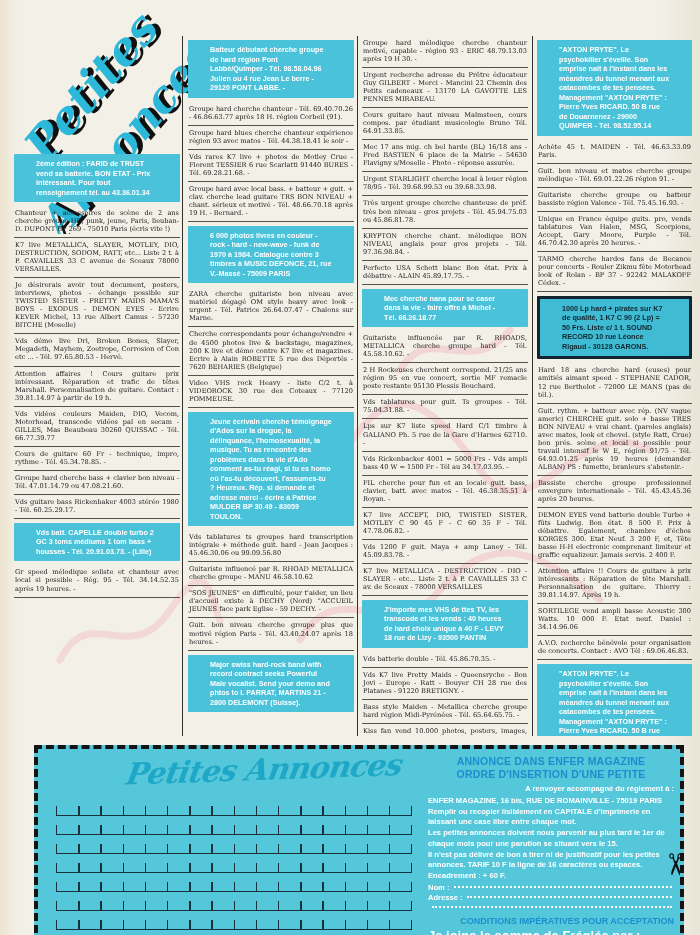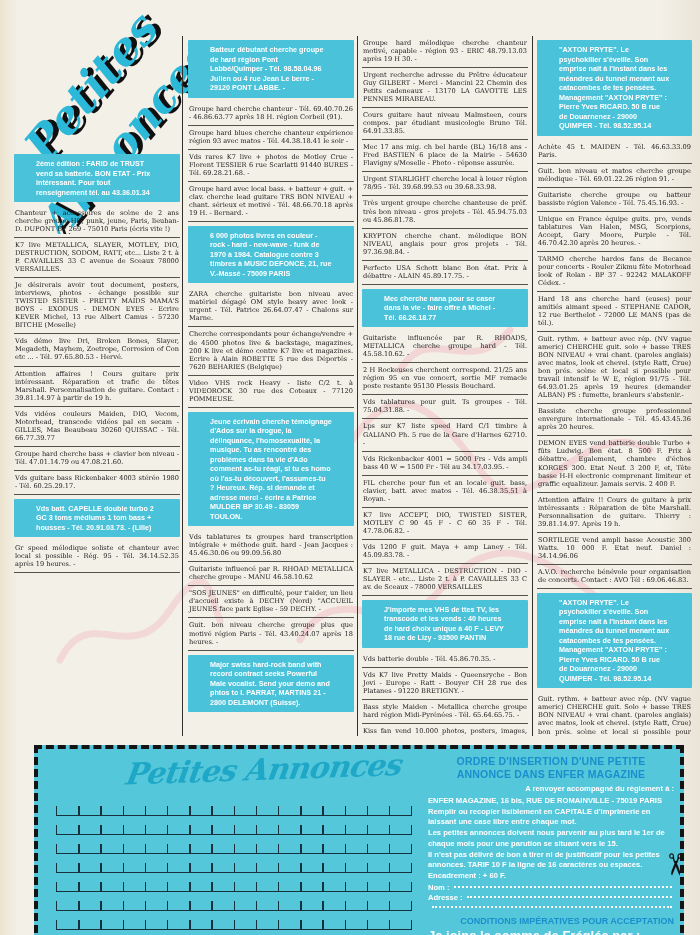--- a/index.html
+++ b/index.html
@@ -100,20 +100,21 @@
   </svg>
 
   <div class="col col-0">
       <div class="ad box">2ème édition : FARID de TRUST vend sa batterie. BON ETAT - Prix intéressant. Pour tout renseignement tél. au 43.36.01.34</div>
       <div class="ad plain">Chanteur + accessoires de scène de 2 ans cherche groupe HD, punk, jeune, Paris, lieuban- D. DUPONT BP 269 - 75010 Paris (écris vite !)</div>
       <div class="ad plain">K7 live METALLICA, SLAYER, MOTLEY, DIO, DESTRUCTION, SODOM, RATT, etc... Liste 2 t. à P. CAVAILLES 33 C avenue de Sceaux 78000 VERSAILLES.</div>
       <div class="ad plain">Je désirerais avoir tout document, posters, interviews, photos - échange possible sur TWISTED SISTER - PRETTY MAIDS MAMA'S BOYS - EXODUS - DEMON EYES - Ecrire KEVER Michel, 13 rue Albert Camus - 57230 BITCHE (Moselle)</div>
       <div class="ad plain">Vds démo live Dri, Broken Bones, Slayer, Megadeth, Mayhem, Zoetrope, Corrosion of Con etc ... - Tél. 97.65.80.53 - Hervé.</div>
       <div class="ad plain">Attention affaires ! Cours guitare prix intéressant. Réparation et trafic de têtes Marshall. Personnalisation de guitare. Contact : 39.81.14.97 à partir de 19 h.</div>
       <div class="ad plain">Vds vidéos couleurs Maiden, DIO, Vecom, Motorhead, transcode vidéos pal en secam - GILLES, Mas Beaubeau 30260 QUISSAC - Tél. 66.77.39.77</div>
+      <div class="ad plain">Cours de guitare 60 Fr - technique, impro, rythme - Tél. 45.34.78.85. -</div>
       <div class="ad plain">Groupe hard cherche bass + clavier bon niveau - Tél. 47.01.14.79 ou 47.08.21.60.</div>
       <div class="ad plain">Vds guitare bass Rickenbaker 4003 stéréo 1980 - Tél. 60.25.29.17.</div>
       <div class="ad box">Vds batt. CAPELLE double turbo 2 GC 3 toms médiums 1 tom bass + housses - Tél. 20.91.03.73. - (Lille)</div>
       <div class="ad plain">Gr speed mélodique soliste et chanteur avec local si possible - Rég. 95 - Tél. 34.14.52.35 après 19 heures. -</div>
     </div>
   <div class="col col-1">
       <div class="ad box">Batteur débutant cherche groupe de hard région Pont Labbé/Quimper - Tél. 98.58.04.96 Julien ou 4 rue Jean Le berre - 29120 PONT LABBE. -</div>
       <div class="ad plain">Groupe hard cherche chanteur - Tél. 69.40.70.26 - 46.86.63.77 après 18 H. région Corbeil (91).</div>
       <div class="ad plain">Groupe hard blues cherche chanteur expérience région 93 avec matos - Tél. 44.38.18.41 le soir -</div>
       <div class="ad plain">Vds rares K7 live + photos de Motley Crue - Florent TESSIER 6 rue Scarlatti 91440 BURES - Tél. 69.28.21.68. -</div>
@@ -154,20 +155,21 @@
       <div class="ad plain">Bass style Maiden - Metallica cherche groupe hard région Midi-Pyrénées - Tél. 65.64.65.75. -</div>
       <div class="ad plain">Kiss fan vend 10.000 photos, posters, images, etc.. pour Catalogue écrire à HELLER Marcel, Résidence de la Côte 80, 1110 MORGES (Suisse)</div>
     </div>
   <div class="col col-3">
       <div class="ad box">"AXTON PRYTE". Le psychokiller s'éveille. Son emprise naît à l'instant dans les méandres du tunnel menant aux catacombes de tes pensées. Management "AXTON PRYTE" : Pierre Yves RICARD. 50 B rue de Douarnenez - 29000 QUIMPER - Tél. 98.52.95.14</div>
       <div class="ad plain">Achète 45 t. MAIDEN - Tél. 46.63.33.09 Paris.</div>
       <div class="ad plain">Guit. bon niveau et matos cherche groupe mélodique - Tél. 69.01.22.26 région 91. -</div>
       <div class="ad plain">Guitariste cherche groupe ou batteur bassiste région Valence - Tél. 75.45.16.93. -</div>
       <div class="ad plain">Unique en France équipe guits. pro, vends tablatures Van Halen, MSG, Scorpions, Accept, Gary Moore, Purple - Tél. 46.70.42.30 après 20 heures. -</div>
       <div class="ad plain">TARMO cherche hardos fans de Becance pour concerts - Rouler Zikmu fête Motorhead look of Rolan - BP 37 - 92242 MALAKOFF Cédex. -</div>
+      <div class="ad boxdark">1000 Lp hard + pirates sur K7 de qualité, 1 K7 C 90 (2 Lp) = 50 Frs. Liste c/ 1 t. SOUND RECORD 10 rue Léonce Rigaud - 30128 GARONS.</div>
       <div class="ad plain">Hard 18 ans cherche hard (euses) pour amitiés aimant speed - STEPHANE CADOR, 12 rue Berthelot - 72000 LE MANS (pas de tél.).</div>
       <div class="ad plain">Guit. rythm. + batteur avec rép. (NV vague americ) CHERCHE guit. solo + basse TRES BON NIVEAU + vrai chant. (paroles anglais) avec matos, look et chevel. (style Ratt, Crue) bon prés. scène et local si possible pour travail intensif le W E, région 91/75 - Tél. 64.93.01.25 après 19 heures (demander ALBAN) PS : fumette, branleurs s'abstenir.-</div>
       <div class="ad plain">Bassiste cherche groupe professionnel envergure internationale - Tél. 45.43.45.36 après 20 heures.</div>
       <div class="ad plain">DEMON EYES vend batterie double Turbo + fûts Ludwig. Bon état. 8 500 F. Prix à débattre. Egalement, chambre d'échos KORGES 300. Etat Neuf. 3 200 F, et, Tête basse H-H electronic comprenant limiteur et graffic equalizeur. Jamais servis. 2 400 F.</div>
       <div class="ad plain">Attention affaire !! Cours de guitare à prix intéressants : Réparation de tête Marshall. Personnalisation de guitare. Thierry : 39.81.14.97. Après 19 h.</div>
       <div class="ad plain">SORTILEGE vend ampli basse Acoustic 300 Watts. 10 000 F. Etat neuf. Daniel : 34.14.96.06</div>
       <div class="ad plain">A.V.O. recherche bénévole pour organisation de concerts. Contact : AVO Tél : 69.06.46.83.</div>
       <div class="ad box">"AXTON PRYTE". Le psychokiller s'éveille. Son emprise naît à l'instant dans les méandres du tunnel menant aux catacombes de tes pensées. Management "AXTON PRYTE" : Pierre Yves RICARD. 50 B rue de Douarnenez - 29000 QUIMPER - Tél. 98.52.95.14</div>
       <div class="ad plain">Guit. rythm. + batteur avec rép. (NV vague americ) CHERCHE guit. Solo + basse TRES BON NIVEAU + vrai chant. (paroles anglais) avec matos, look et chevel. (style Ratt, Crue) bon prés. scène et local si possible pour travail intensif le W.E, région 91/75 - Tél. 64.93.01.25 après 19 heures (demander ALBAN) PS : fumette branleurs s'abstenir.-</div>
     </div>
@@ -182,22 +184,22 @@
         <div class="grid-row"></div>
         <div class="grid-row"></div>
         <div class="grid-row"></div>
         <div class="grid-row"></div>
         <div class="grid-row"></div>
         <div class="grid-row"></div>
       </div>
 
     <div class="coupon-right">
       <div class="order-title">
+        <div>ANNONCE DANS ENFER MAGAZINE</div>
         <div>ORDRE D'INSERTION D'UNE PETITE</div>
-        <div>ANNONCE DANS ENFER MAGAZINE</div>
       </div>
       <div class="instr">
           <div class="instr-line center">A renvoyer accompagné du règlement à :</div>
           <div class="instr-line">ENFER MAGAZINE, 16 bis, RUE DE ROMAINVILLE - 75019 PARIS</div>
           <div class="instr-line">Remplir ou recopier lisiblement en CAPITALE d'imprimerie en laissant une case libre entre chaque mot.</div>
           <div class="instr-line">Les petites annonces doivent nous parvenir au plus tard le 1er de chaque mois pour une parution se situant vers le 15.</div>
           <div class="instr-line">Il n'est pas délivré de bon à tirer ni de justificatif pour les petites annonces. TARIF 10 F la ligne de 16 caractères ou espaces.</div>
           <div class="instr-line">Encadrement : + 60 F.</div>
         </div>
       <div class="dotline">

